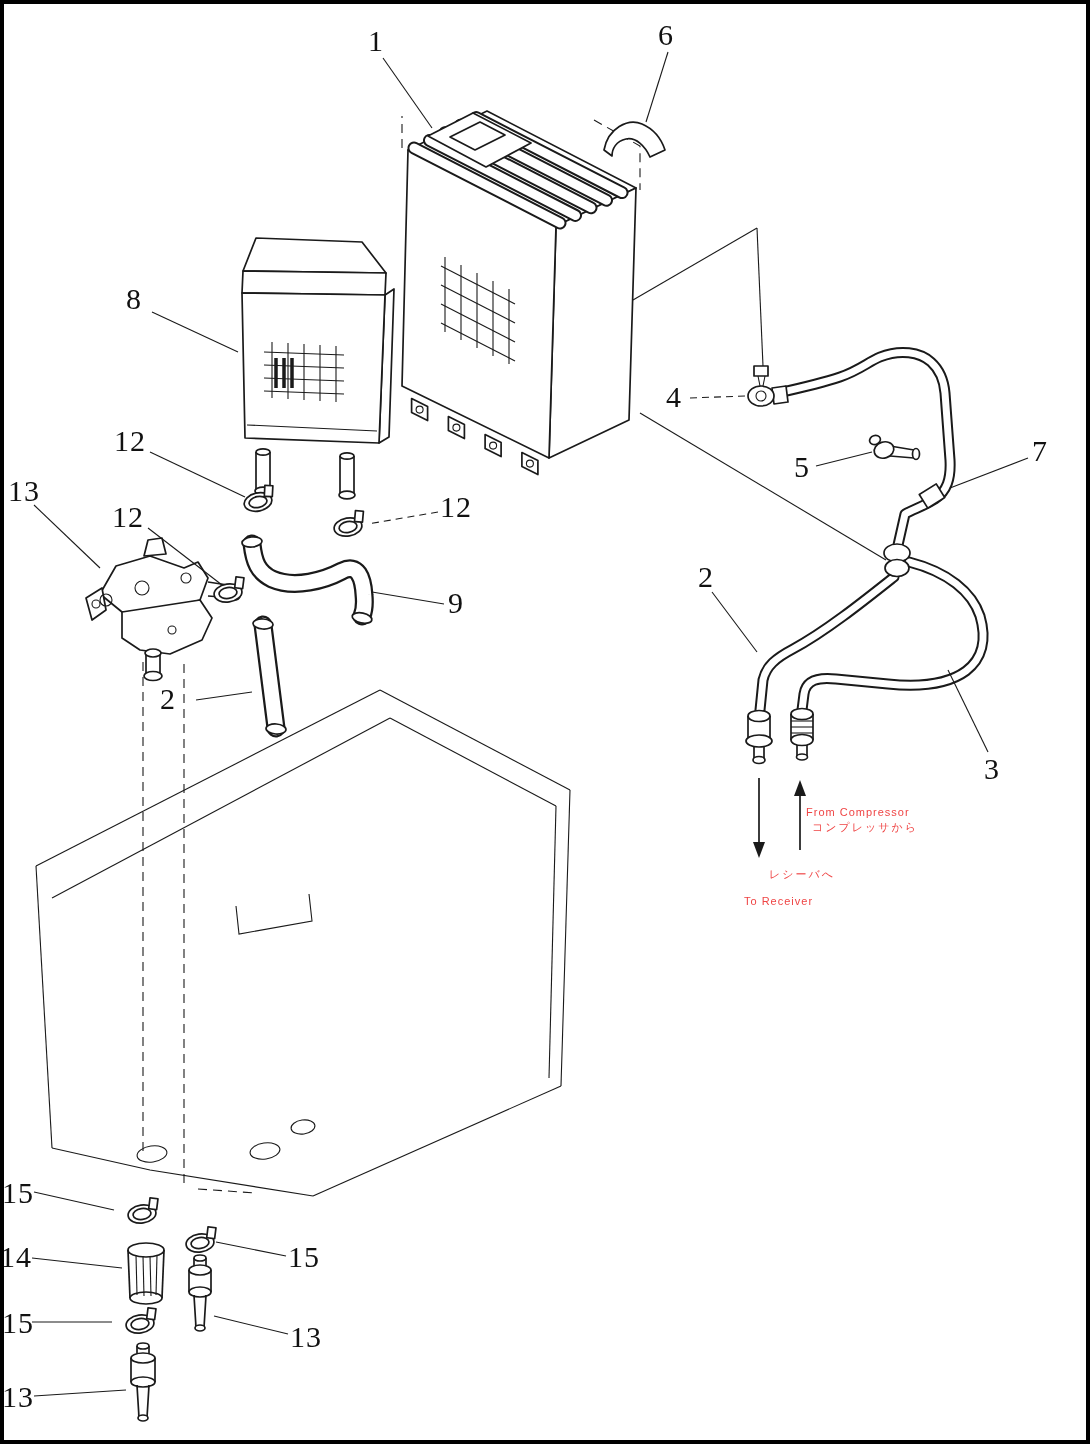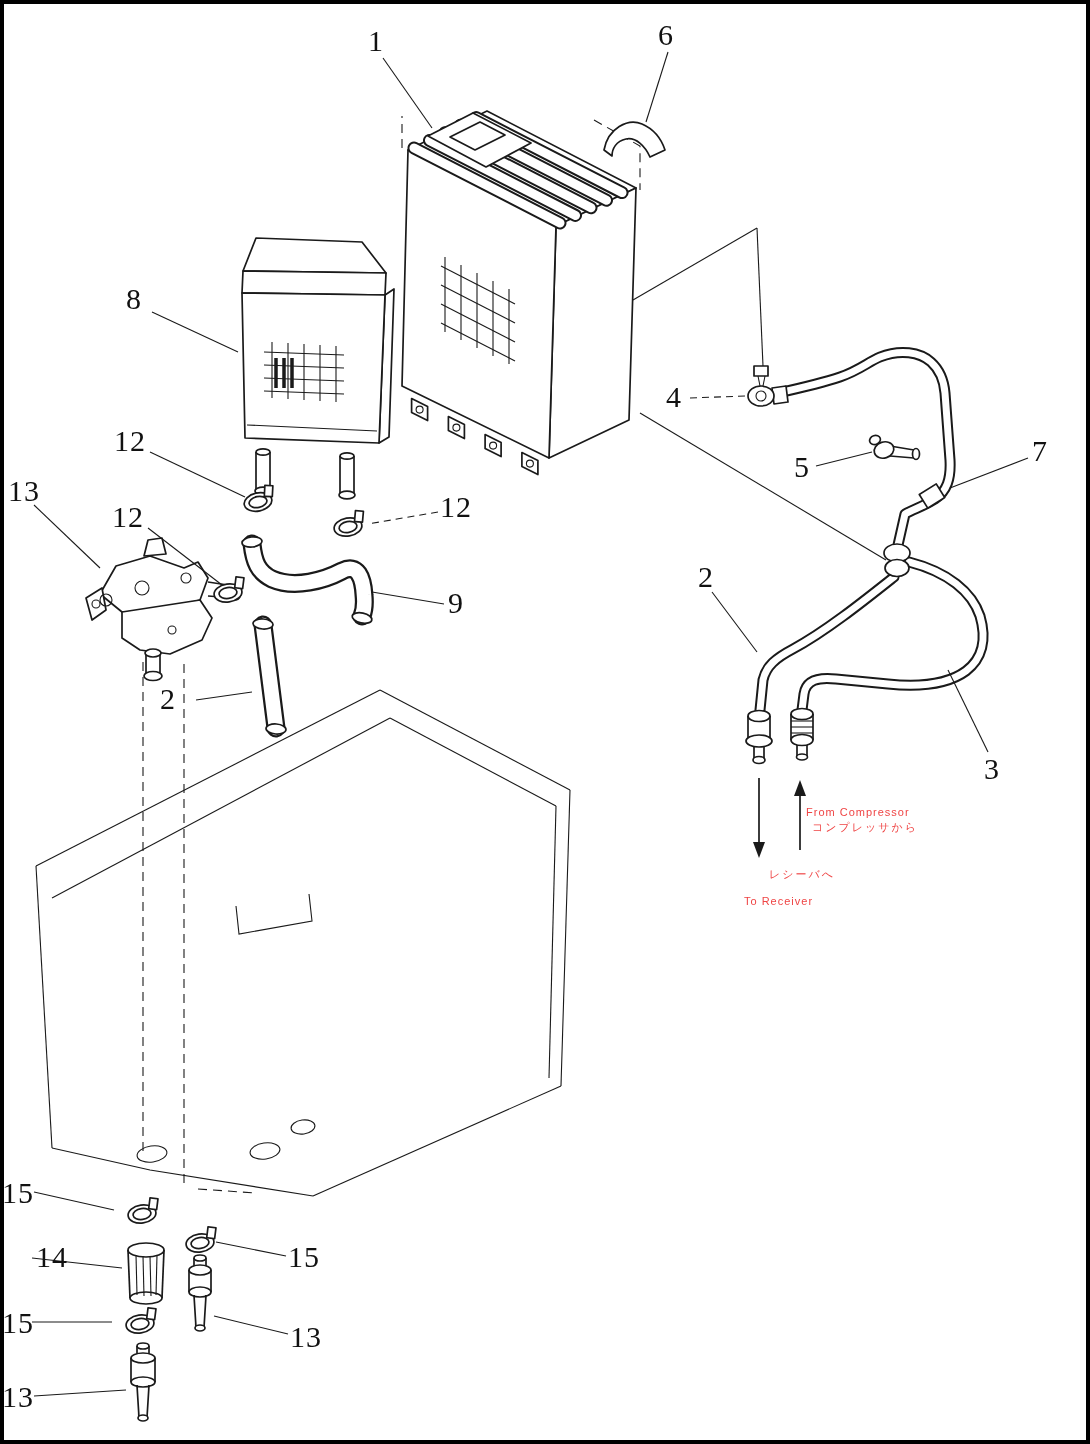--- a/index.html
+++ b/index.html
@@ -331,21 +331,21 @@
   <span class="lbl" style="left:8px;    top:476px;">13</span>
   <span class="lbl" style="left:448px;  top:588px;">9</span>
   <span class="lbl" style="left:160px;  top:684px;">2</span>
   <span class="lbl" style="left:666px;  top:382px;">4</span>
   <span class="lbl" style="left:794px;  top:452px;">5</span>
   <span class="lbl" style="left:1032px; top:436px;">7</span>
   <span class="lbl" style="left:698px;  top:562px;">2</span>
   <span class="lbl" style="left:984px;  top:754px;">3</span>
   <span class="lbl" style="left:2px;    top:1178px;">15</span>
   <span class="lbl" style="left:288px;  top:1242px;">15</span>
-  <span class="lbl" style="left:0px;    top:1242px;padding-left:36px;">14</span>
+  <span class="lbl" style="left:0px;    top:1242px;">14</span>
   <span class="lbl" style="left:2px;    top:1308px;">15</span>
   <span class="lbl" style="left:290px;  top:1322px;">13</span>
   <span class="lbl" style="left:2px;    top:1382px;">13</span>
 
   <span class="ann" style="left:812px; top:820px;">コンプレッサから</span>
   <span class="ann" style="left:806px; top:806px; letter-spacing:1px;">From  Compressor</span>
   <span class="ann" style="left:744px; top:867px;margin-left:25px;">レシーバへ</span>
   <span class="ann" style="left:744px; top:895px; letter-spacing:1px;">To  Receiver</span>
 </div>
 

